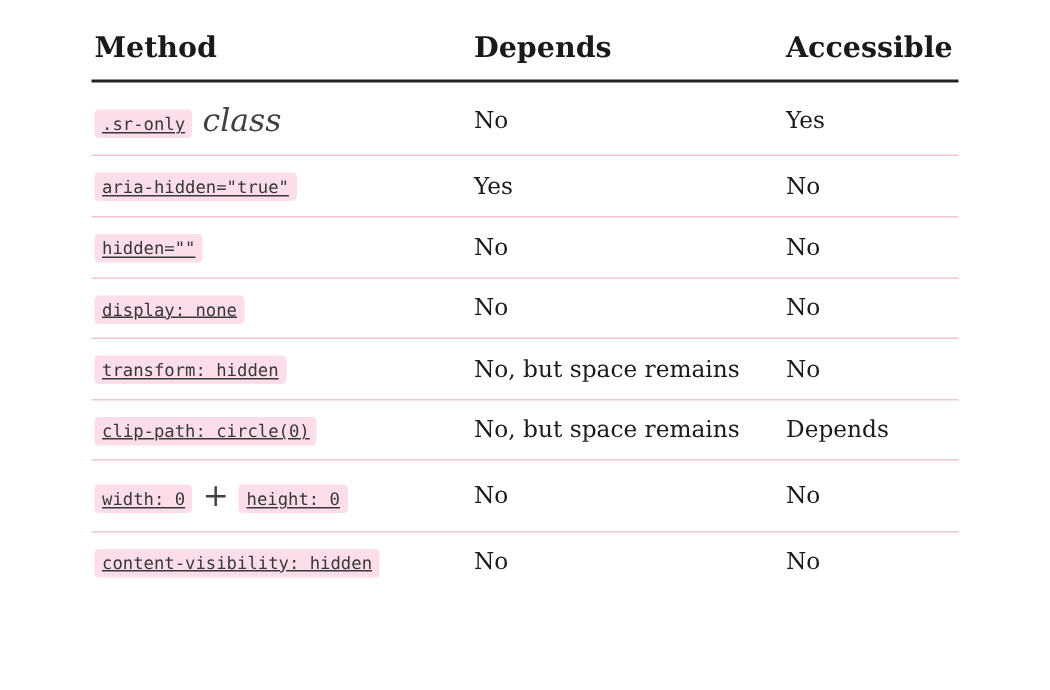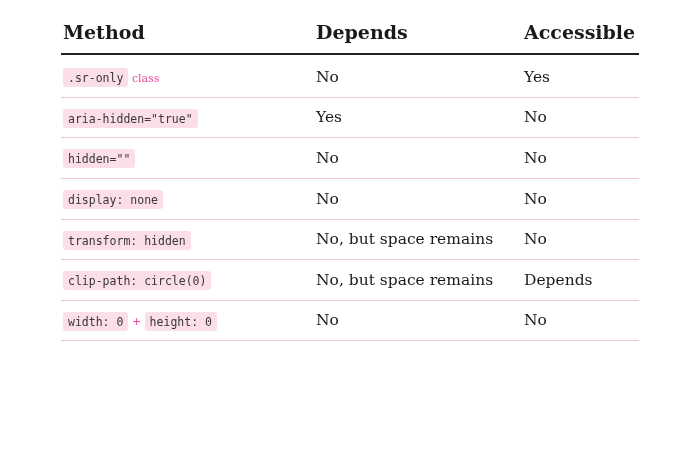--- a/index.html
+++ b/index.html
@@ -45,24 +45,26 @@
   tr.first-row td { padding-top: 13px; }
   tr.last-row td { border-bottom: none; }
   .chip {
     font-family: "DejaVu Sans Mono", monospace;
     font-size: 11.5px;
     color: #383838;
     background: #fbdee9;
     padding: 2.5px 5px 2.5px 5px;
     border-radius: 3px;
     white-space: nowrap;
+    text-decoration: underline;
   }
   .plain {
-    font-size: 11px;
-    color: #ec4899;
+    font-size: 21px;
+    color: #404040;
+    font-style: italic;
   }
 </style>
 </head>
 <body>
 
 <div class="page">
   <table>
     <colgroup>
       <col class="col-method">
       <col class="col-visible">
@@ -104,15 +106,20 @@
         <tr>
           <td><code class="chip">clip-path: circle(0)</code></td>
           <td>No, but space remains</td>
           <td>Depends</td>
         </tr>
         <tr>
           <td><code class="chip">width: 0</code><span class="plain"> + </span><code class="chip">height: 0</code></td>
           <td>No</td>
           <td>No</td>
         </tr>
+        <tr class="last-row">
+          <td><code class="chip">content-visibility: hidden</code></td>
+          <td>No</td>
+          <td>No</td>
+        </tr>
       </tbody>
   </table>
 </div>
 
 </body></html>

